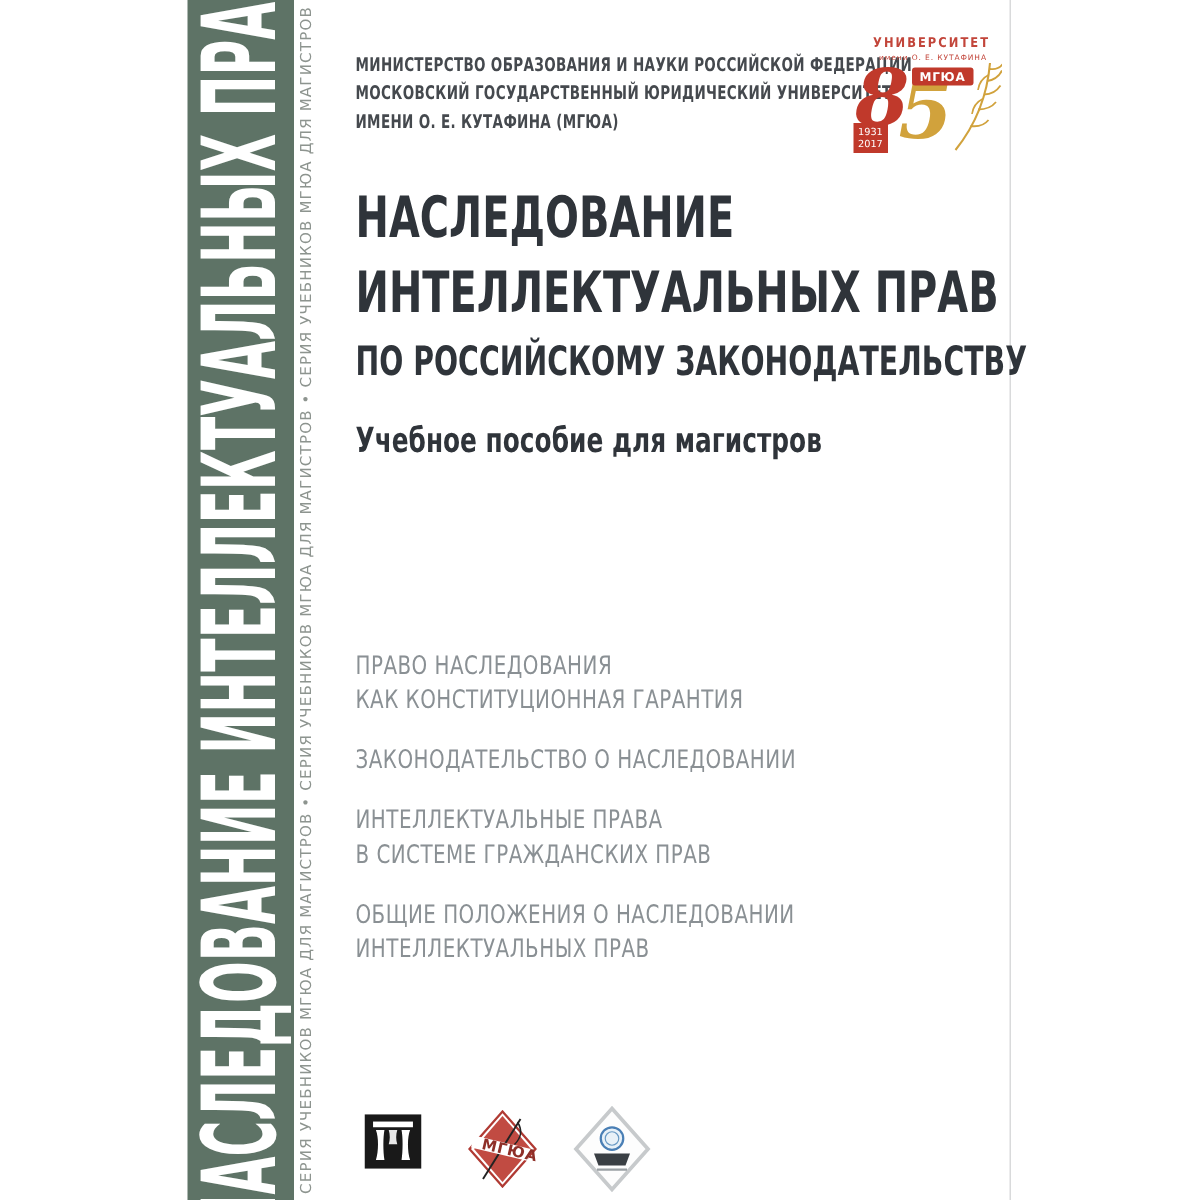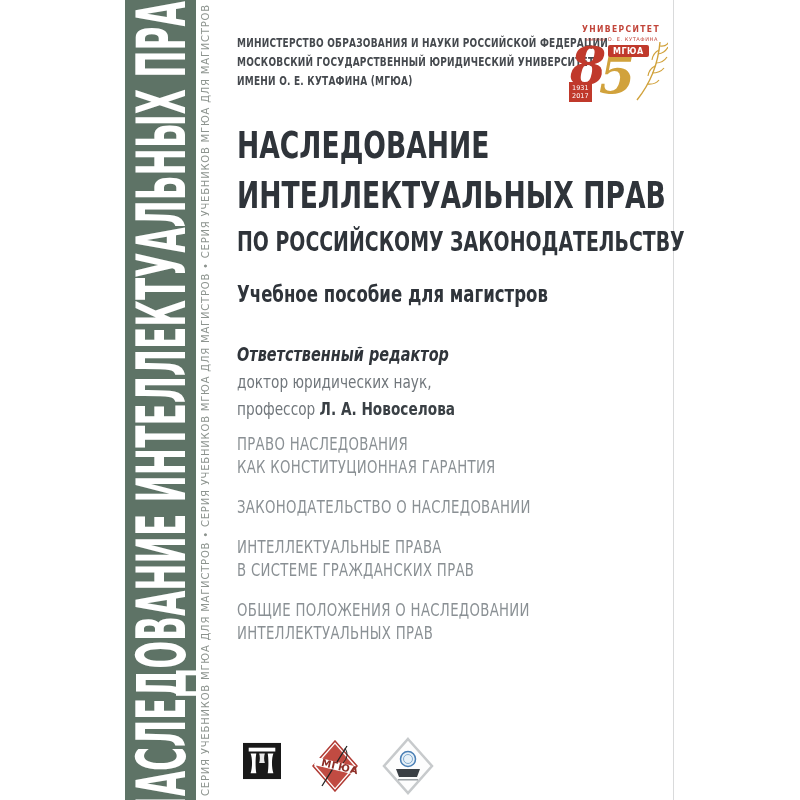--- a/index.html
+++ b/index.html
@@ -157,25 +157,20 @@
   </div>
 
   <div class="title">
     <div class="title-l12">НАСЛЕДОВАНИЕ</div>
     <div class="title-l12">ИНТЕЛЛЕКТУАЛЬНЫХ ПРАВ</div>
     <div class="title-l3">ПО РОССИЙСКОМУ ЗАКОНОДАТЕЛЬСТВУ</div>
   </div>
 
   <div class="subtitle">Учебное пособие для магистров</div>
 
-  <div class="editor">
-    <div class="editor-role">Ответственный редактор</div>
-    <div class="editor-line">доктор юридических наук,</div>
-    <div class="editor-line"><span>профессор </span><span class="editor-name">Л. А. Новоселова</span></div>
-  </div>
 
   <div class="topics">
     <div class="topic">
       <span class="tline">ПРАВО НАСЛЕДОВАНИЯ</span>
       <span class="tline">КАК КОНСТИТУЦИОННАЯ ГАРАНТИЯ</span>
     </div>
     <div class="topic">
       <span class="tline">ЗАКОНОДАТЕЛЬСТВО О НАСЛЕДОВАНИИ</span>
 
     </div>

